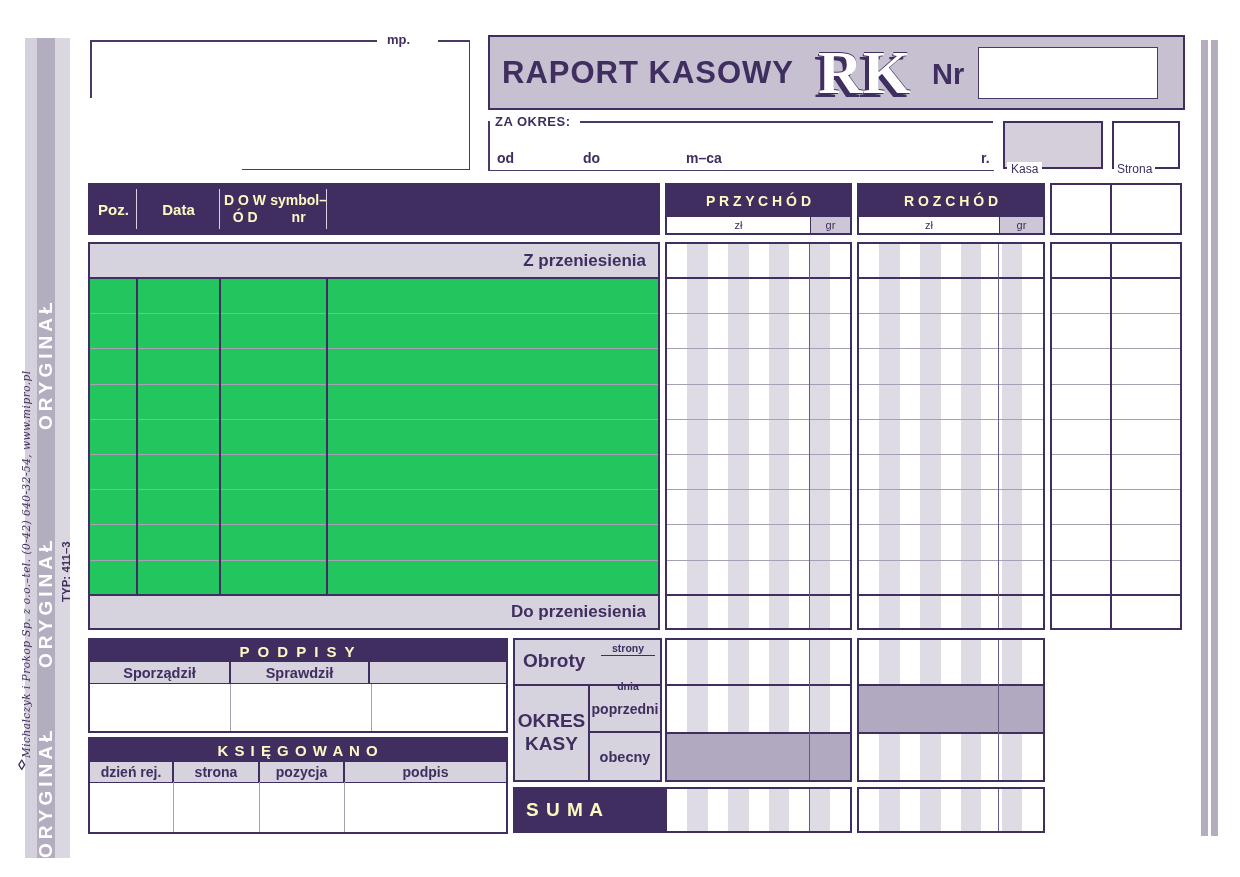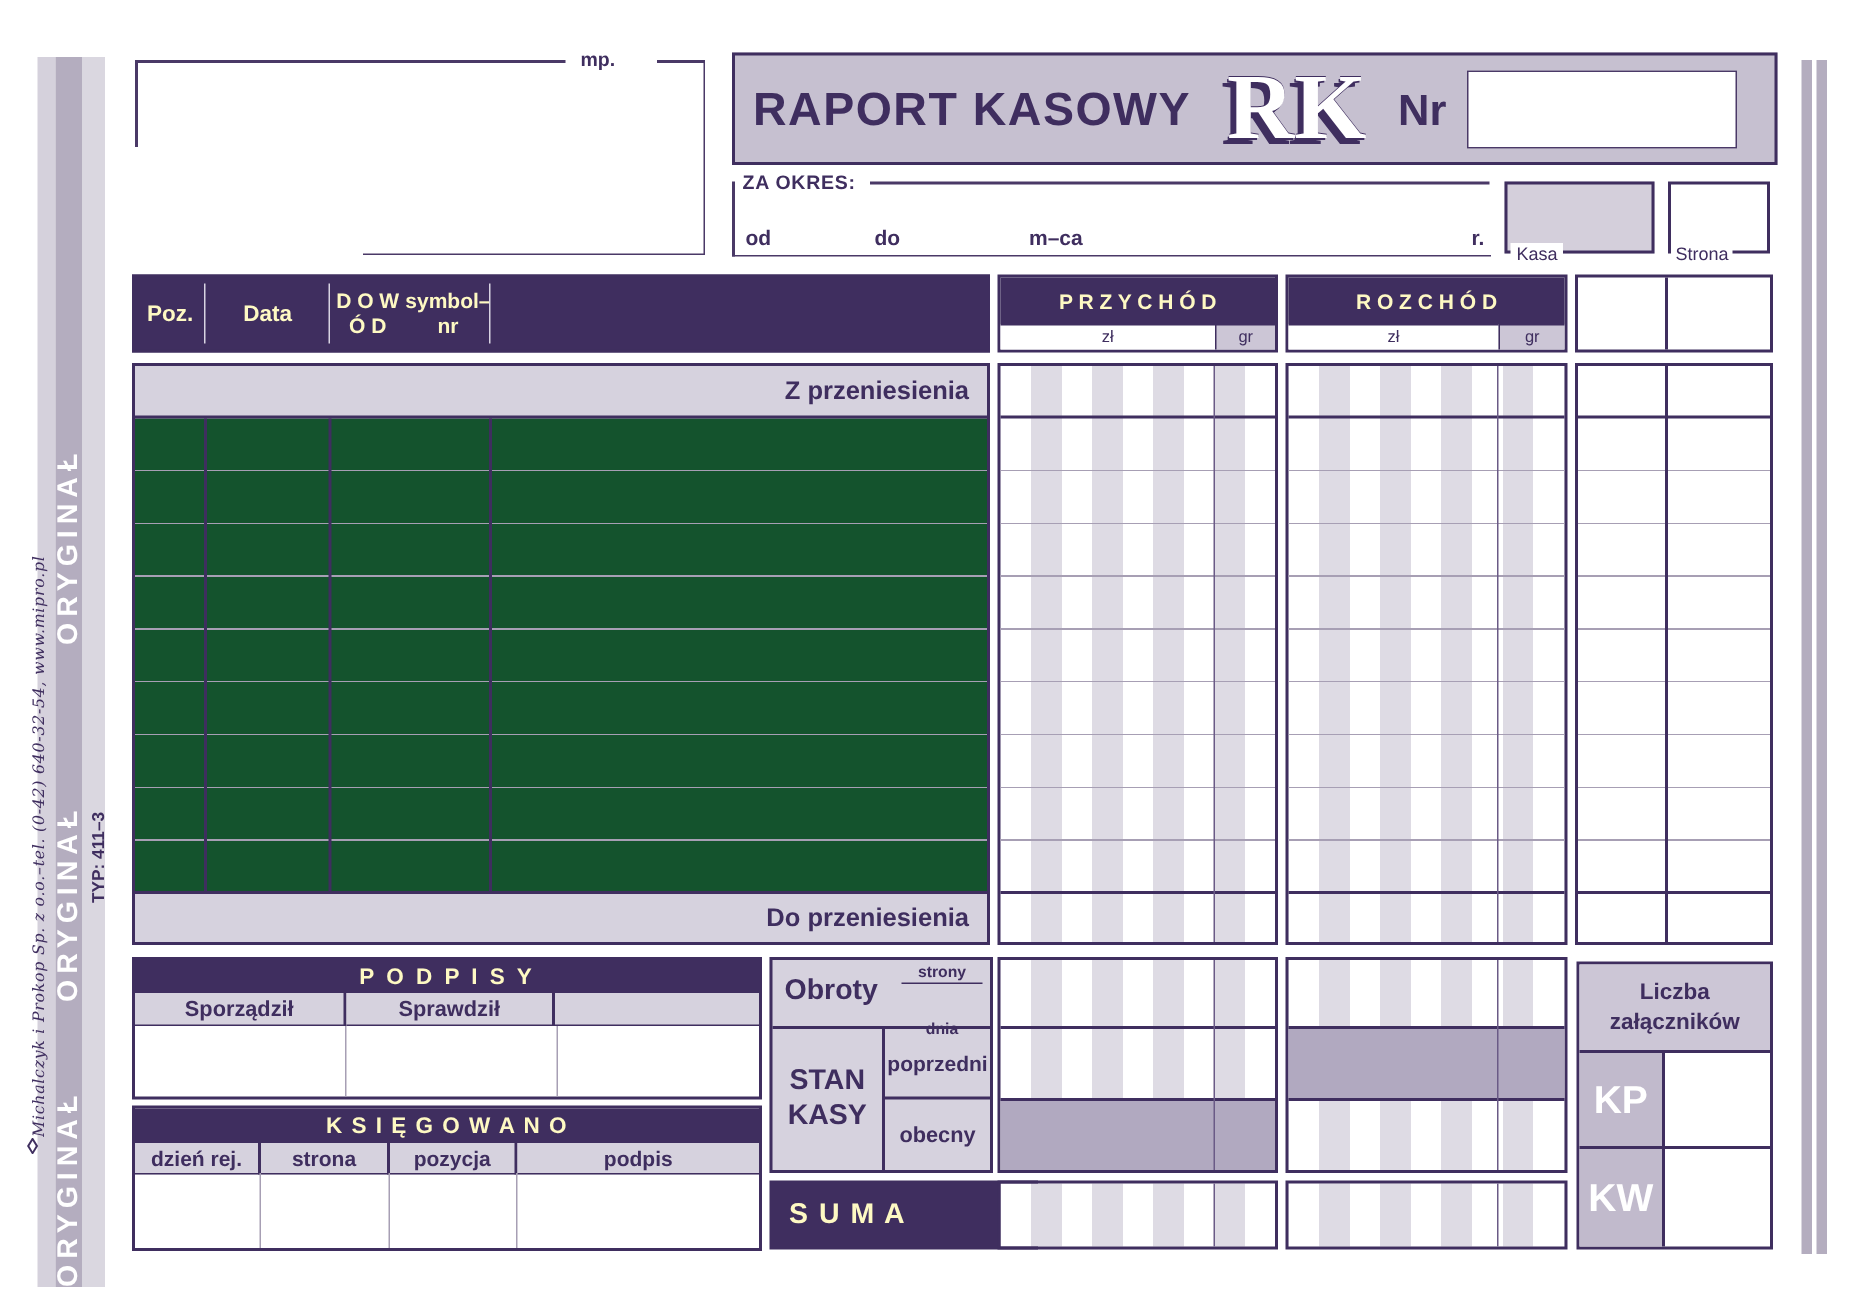--- a/index.html
+++ b/index.html
@@ -108,21 +108,21 @@
   <div class="abs b2" style="left:857px;top:183px;width:188px;height:52px;">
     <div class="abs darkbg ctr bold" style="left:0;top:0;width:184px;height:31px;font-size:14px;">R O Z C H Ó D</div>
     <div class="abs ctr" style="left:0;top:31px;width:140px;height:17px;background:#fff;border-top:1.5px solid var(--dark);box-sizing:border-box;font-size:11px;">zł</div>
     <div class="abs ctr" style="left:140px;top:31px;width:44px;height:17px;background:var(--subgray);border-top:1.5px solid var(--dark);border-left:1.5px solid var(--dark);box-sizing:border-box;font-size:11px;">gr</div>
   </div>
 
   <div class="abs b2" style="left:1050px;top:183px;width:132px;height:52px;background:#fff;">
     <div class="abs" style="left:58px;top:0;width:2px;height:48px;background:var(--dark);"></div>
   </div>
 
-  <div class="abs b2" style="left:88px;top:242px;width:572px;height:388px;background:#14532d;">
+  <div class="abs b2" style="left:88px;top:242px;width:572px;height:388px;background:#22c55e;">
     <div class="abs graybg" style="left:0;top:0;width:568px;height:33px;border-bottom:2px solid var(--dark);box-sizing:content-box;">
       <div class="bold" style="text-align:right;padding-right:12px;font-size:17px;line-height:33px;">Z przeniesienia</div>
     </div>
     <div class="abs hlines" style="left:0;top:35px;width:568px;height:315px;"></div>
     <div class="abs" style="left:46px;top:35px;width:2px;height:315px;background:var(--dark);"></div>
     <div class="abs" style="left:129px;top:35px;width:2px;height:315px;background:var(--dark);"></div>
     <div class="abs" style="left:236px;top:35px;width:2px;height:315px;background:var(--dark);"></div>
     <div class="abs graybg" style="left:0;top:350px;width:568px;height:34px;border-top:2px solid var(--dark);box-sizing:border-box;">
       <div class="bold" style="text-align:right;padding-right:12px;font-size:17px;line-height:32px;">Do przeniesienia</div>
     </div>
@@ -169,21 +169,21 @@
     <div class="abs" style="left:254px;top:43px;width:1px;height:50px;background:var(--thin);"></div>
   </div>
 
   <div class="abs b2 graybg" style="left:513px;top:638px;width:149px;height:144px;">
     <div class="abs" style="left:0;top:0;width:145px;height:46px;border-bottom:2px solid var(--dark);box-sizing:border-box;">
       <span class="abs bold" style="left:8px;top:10px;font-size:19px;">Obroty</span>
       <span class="abs bold" style="left:86px;top:2px;width:54px;text-align:center;font-size:10.5px;border-bottom:1px solid var(--dark);padding-bottom:1px;">strony</span>
       <span class="abs bold" style="left:86px;top:24px;width:54px;text-align:center;font-size:10.5px;margin-top:16px;">dnia</span>
     </div>
     <div class="abs ctr bold" style="left:0;top:46px;width:75px;height:94px;border-right:2px solid var(--dark);box-sizing:border-box;flex-direction:column;font-size:19px;line-height:1.2;">
-      <span>STAN</span>
+      <span>OKRES</span>
       <span>KASY</span>
     </div>
     <div class="abs ctr bold" style="left:75px;top:46px;width:70px;height:47px;border-bottom:2px solid var(--dark);box-sizing:border-box;font-size:14px;">poprzedni</div>
     <div class="abs ctr bold" style="left:75px;top:93px;width:70px;height:47px;font-size:14.5px;">obecny</div>
   </div>
 
   <div class="abs darkbg bold" style="left:513px;top:787px;width:179px;height:46px;font-size:19px;letter-spacing:1px;line-height:46px;padding-left:13px;box-sizing:border-box;">S U M A</div>
 
   <div class="abs b2 striped" style="left:665px;top:638px;width:187px;height:144px;">
     <div class="abs" style="left:0;top:94px;width:183px;height:46px;background:var(--solid);"></div>
@@ -197,23 +197,14 @@
     <div class="abs" style="left:0;top:92px;width:184px;height:2px;background:var(--dark);"></div>
     <div class="abs" style="left:139px;top:0;width:1px;height:140px;background:#6a5a86;"></div>
   </div>
   <div class="abs b2 striped" style="left:665px;top:787px;width:187px;height:46px;">
     <div class="abs" style="left:142px;top:0;width:1px;height:42px;background:#6a5a86;"></div>
   </div>
   <div class="abs b2 striped" style="left:857px;top:787px;width:188px;height:46px;">
     <div class="abs" style="left:139px;top:0;width:1px;height:42px;background:#6a5a86;"></div>
   </div>
 
-  <div class="abs b2" style="left:1051px;top:641px;width:131px;height:192px;background:#fff;">
-    <div class="ctr bold" style="height:59px;background:var(--subgray);border-bottom:2px solid var(--dark);box-sizing:border-box;flex-direction:column;font-size:15px;line-height:1.3;">
-      <span>Liczba</span>
-      <span>załączników</span>
-    </div>
-    <div class="abs ctr bold" style="left:0;top:59px;width:57px;height:64px;background:var(--kpgray);border-right:2px solid var(--dark);border-bottom:2px solid var(--dark);box-sizing:border-box;color:#fff;font-size:26px;">KP</div>
-    <div class="abs" style="left:57px;top:121px;width:70px;height:2px;background:var(--dark);"></div>
-    <div class="abs ctr bold" style="left:0;top:123px;width:57px;height:65px;background:var(--kpgray);border-right:2px solid var(--dark);box-sizing:border-box;color:#fff;font-size:26px;">KW</div>
-  </div>
 
 </div>
 
 </body></html>

